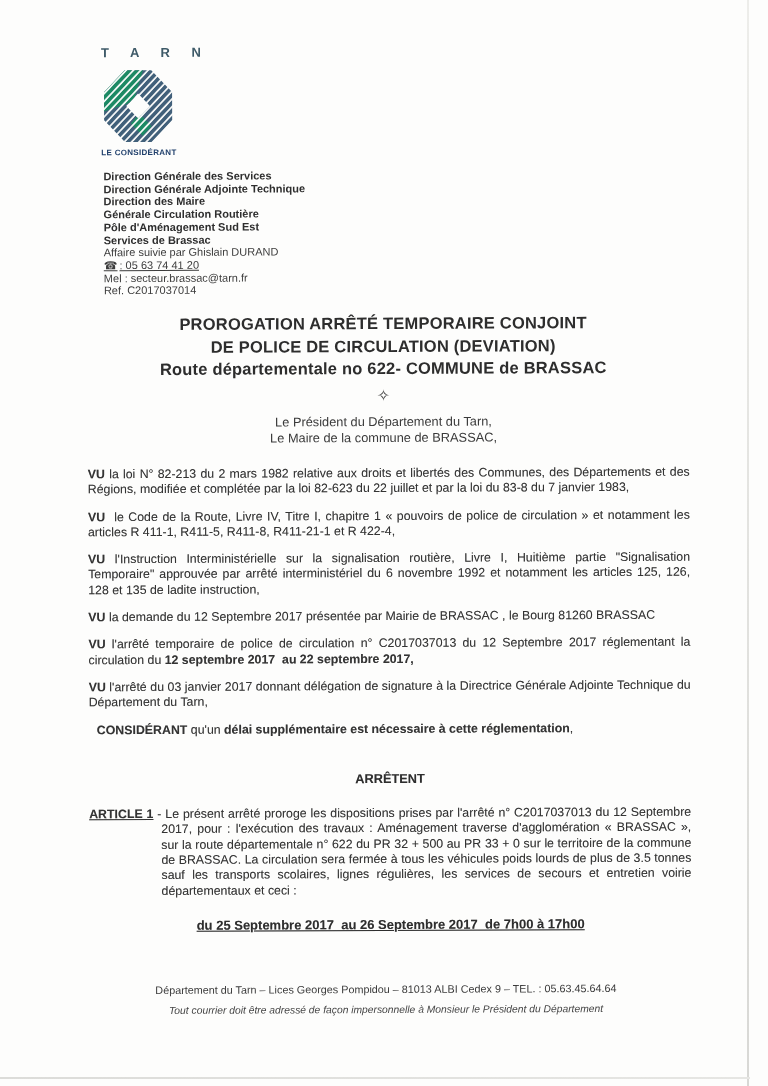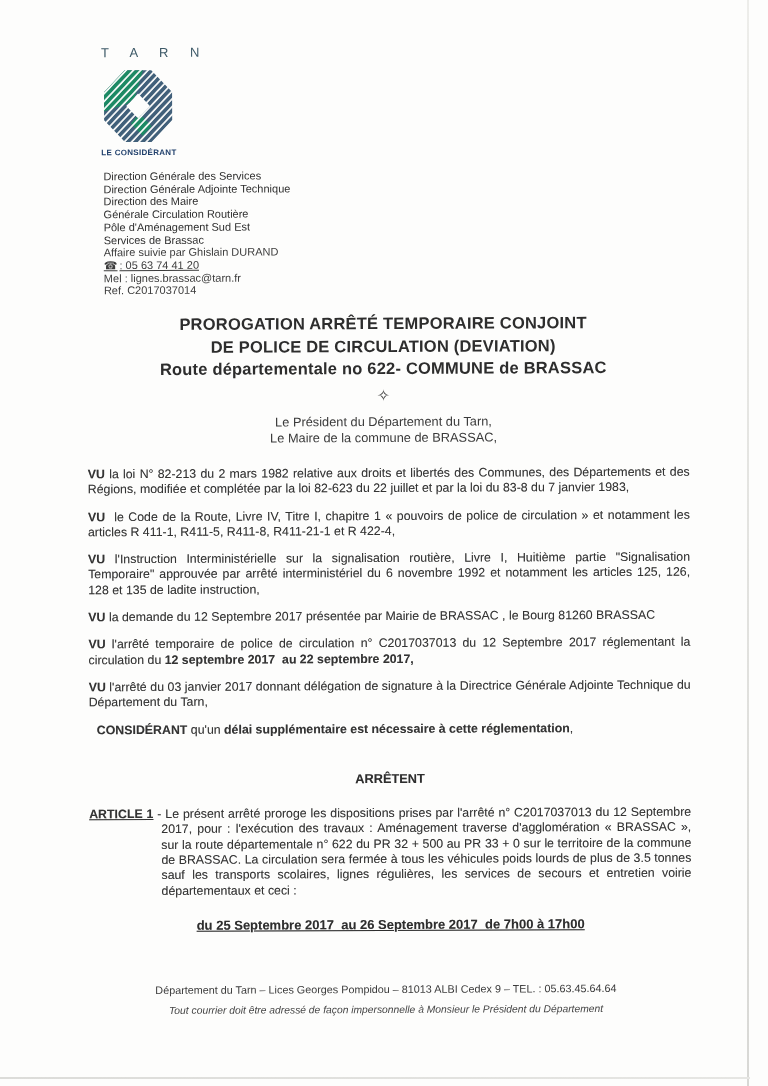--- a/index.html
+++ b/index.html
@@ -4,27 +4,27 @@
 <style>
   html,body{margin:0;padding:0;background:#fdfdfc;}
   .page{
     position:relative;width:768px;height:1086px;background:#fdfdfc;overflow:hidden;
     font-family:"Liberation Sans","DejaVu Sans",sans-serif;color:#343434;
   }
   .content{position:absolute;inset:0;transform:rotate(-0.25deg);transform-origin:50% 50%;}
 
   
   .brand{position:absolute;left:103px;top:44px;width:90px;}
-  .brand-word{font-size:13px;font-weight:normal;letter-spacing:9px;color:#3e5a68;white-space:nowrap;}
+  .brand-word{font-size:13px;font-weight:bold;letter-spacing:9px;color:#3e5a68;white-space:nowrap;}
   .brand-logo{display:block;margin-top:7px;}
   .brand-tagline{margin-top:3px;font-size:8px;font-weight:bold;letter-spacing:.3px;color:#21406c;white-space:nowrap;}
 
   
   .sender{position:absolute;left:105px;top:169px;font-size:11px;line-height:12.7px;color:#3c3c3c;}
-  .sender .b{font-weight:normal;color:#2e2e2e;}
+  .sender .b{font-weight:bold;color:#2e2e2e;}
   .phone-row{white-space:nowrap;text-decoration:underline;}
   .phone-icon{font-size:11px;margin-right:2px;}
 
   
   .doc-title{position:absolute;left:0;top:312px;width:768px;margin:0;text-align:center;
     font-size:16.5px;font-weight:bold;line-height:22.5px;color:#2d2d2d;letter-spacing:.2px;}
   .ornament{position:absolute;left:0;top:386px;width:768px;text-align:center;
     font-size:16px;color:#4a4a4a;}
   .salutation{position:absolute;left:0;top:414px;width:768px;text-align:center;
     font-size:12.8px;line-height:15.5px;color:#3a3a3a;}
@@ -88,21 +88,21 @@
           <div class="b">Direction Générale Adjointe Technique</div>
           <div class="b">Direction des Maire</div>
           <div class="b">Générale Circulation Routière</div>
           <div class="b">Pôle d'Aménagement Sud Est</div>
           <div class="b">Services de Brassac</div>
         </div>
       <div>Affaire suivie par Ghislain DURAND</div>
       <div class="phone-row">
         <span class="phone-icon">☎</span><span>: 05 63 74 41 20</span>
       </div>
-      <div>Mel : lignes.brassac@tarn.fr</div>
+      <div>Mel : secteur.brassac@tarn.fr</div>
       <div>Ref. C2017037014</div>
     </div>
 
     <h1 class="doc-title">
       <span>PROROGATION ARRÊTÉ TEMPORAIRE CONJOINT</span><br>
       <span>DE POLICE DE CIRCULATION (DEVIATION)</span><br>
       <span>Route départementale no 622- COMMUNE de BRASSAC</span>
     </h1>
 
     <div class="ornament">✧</div>

